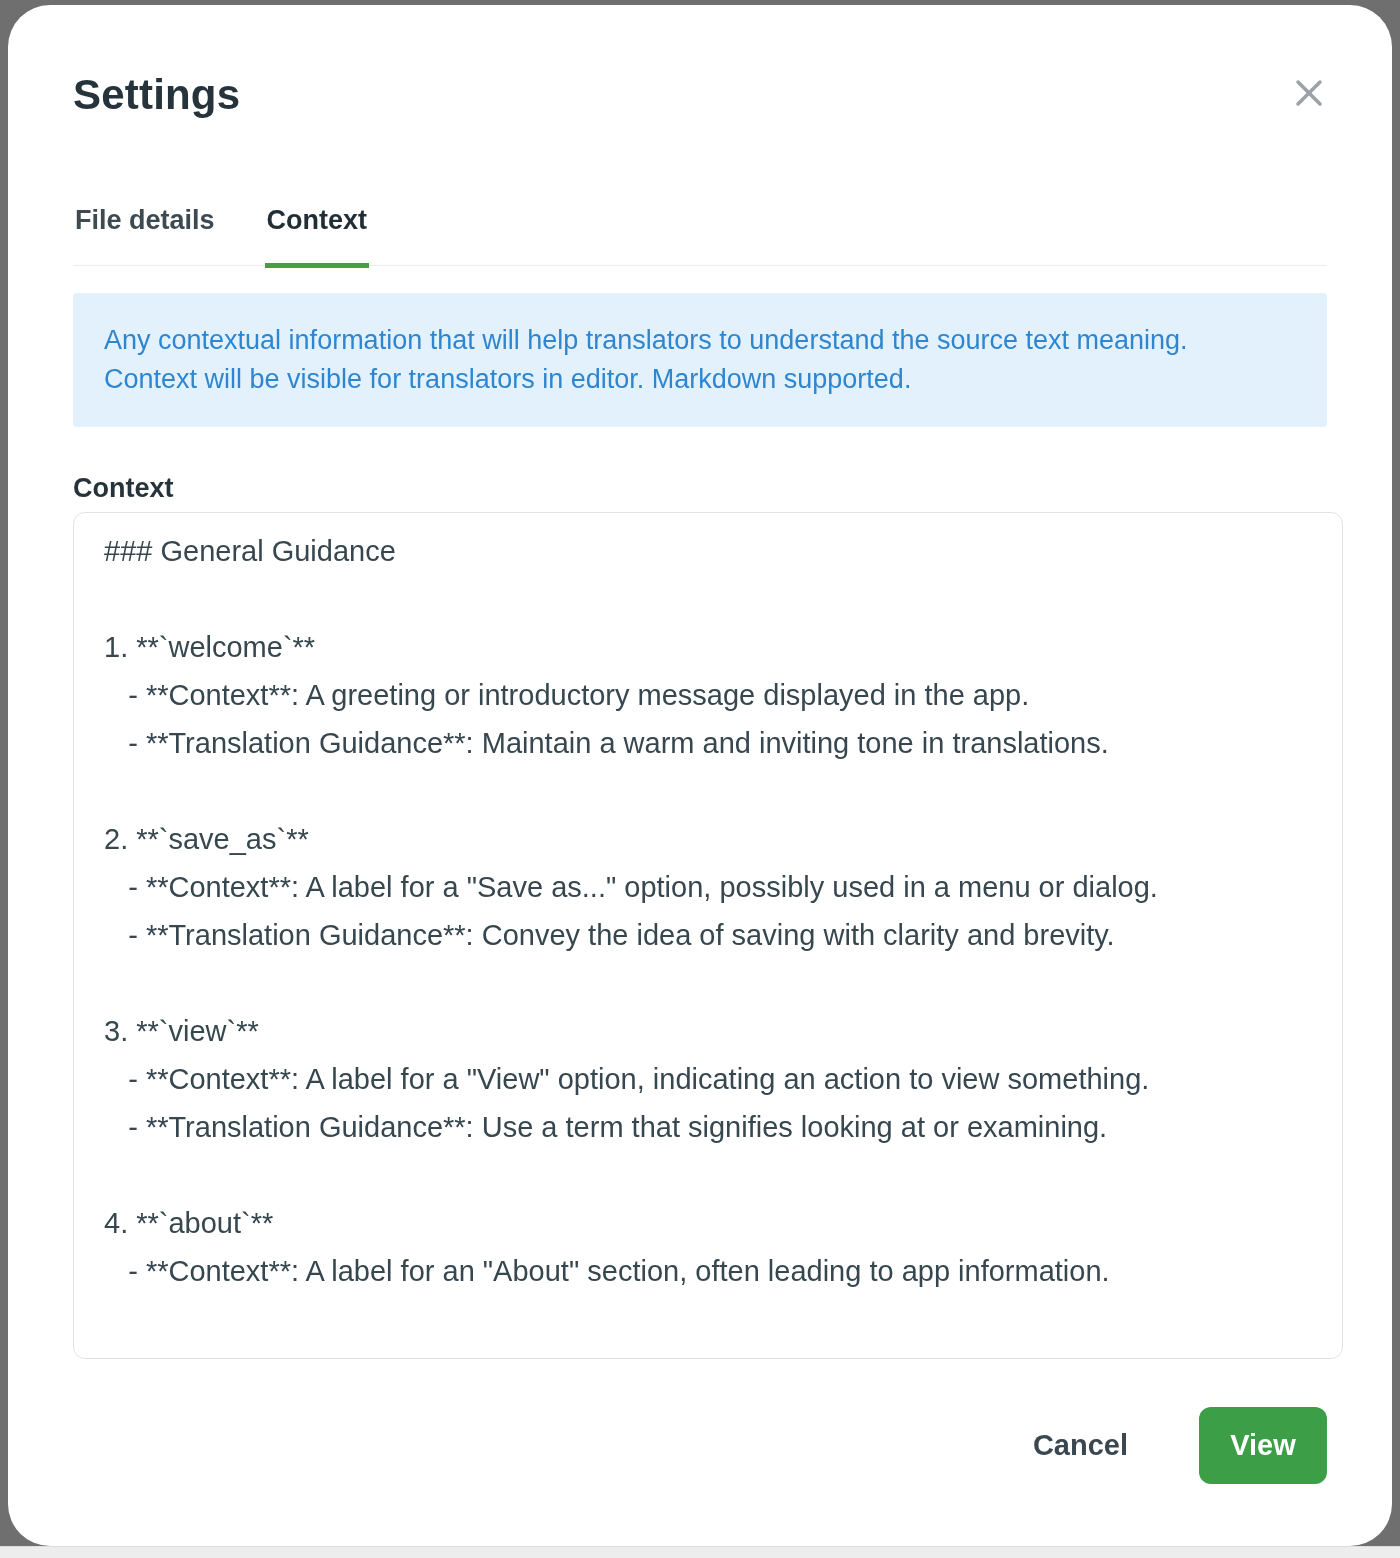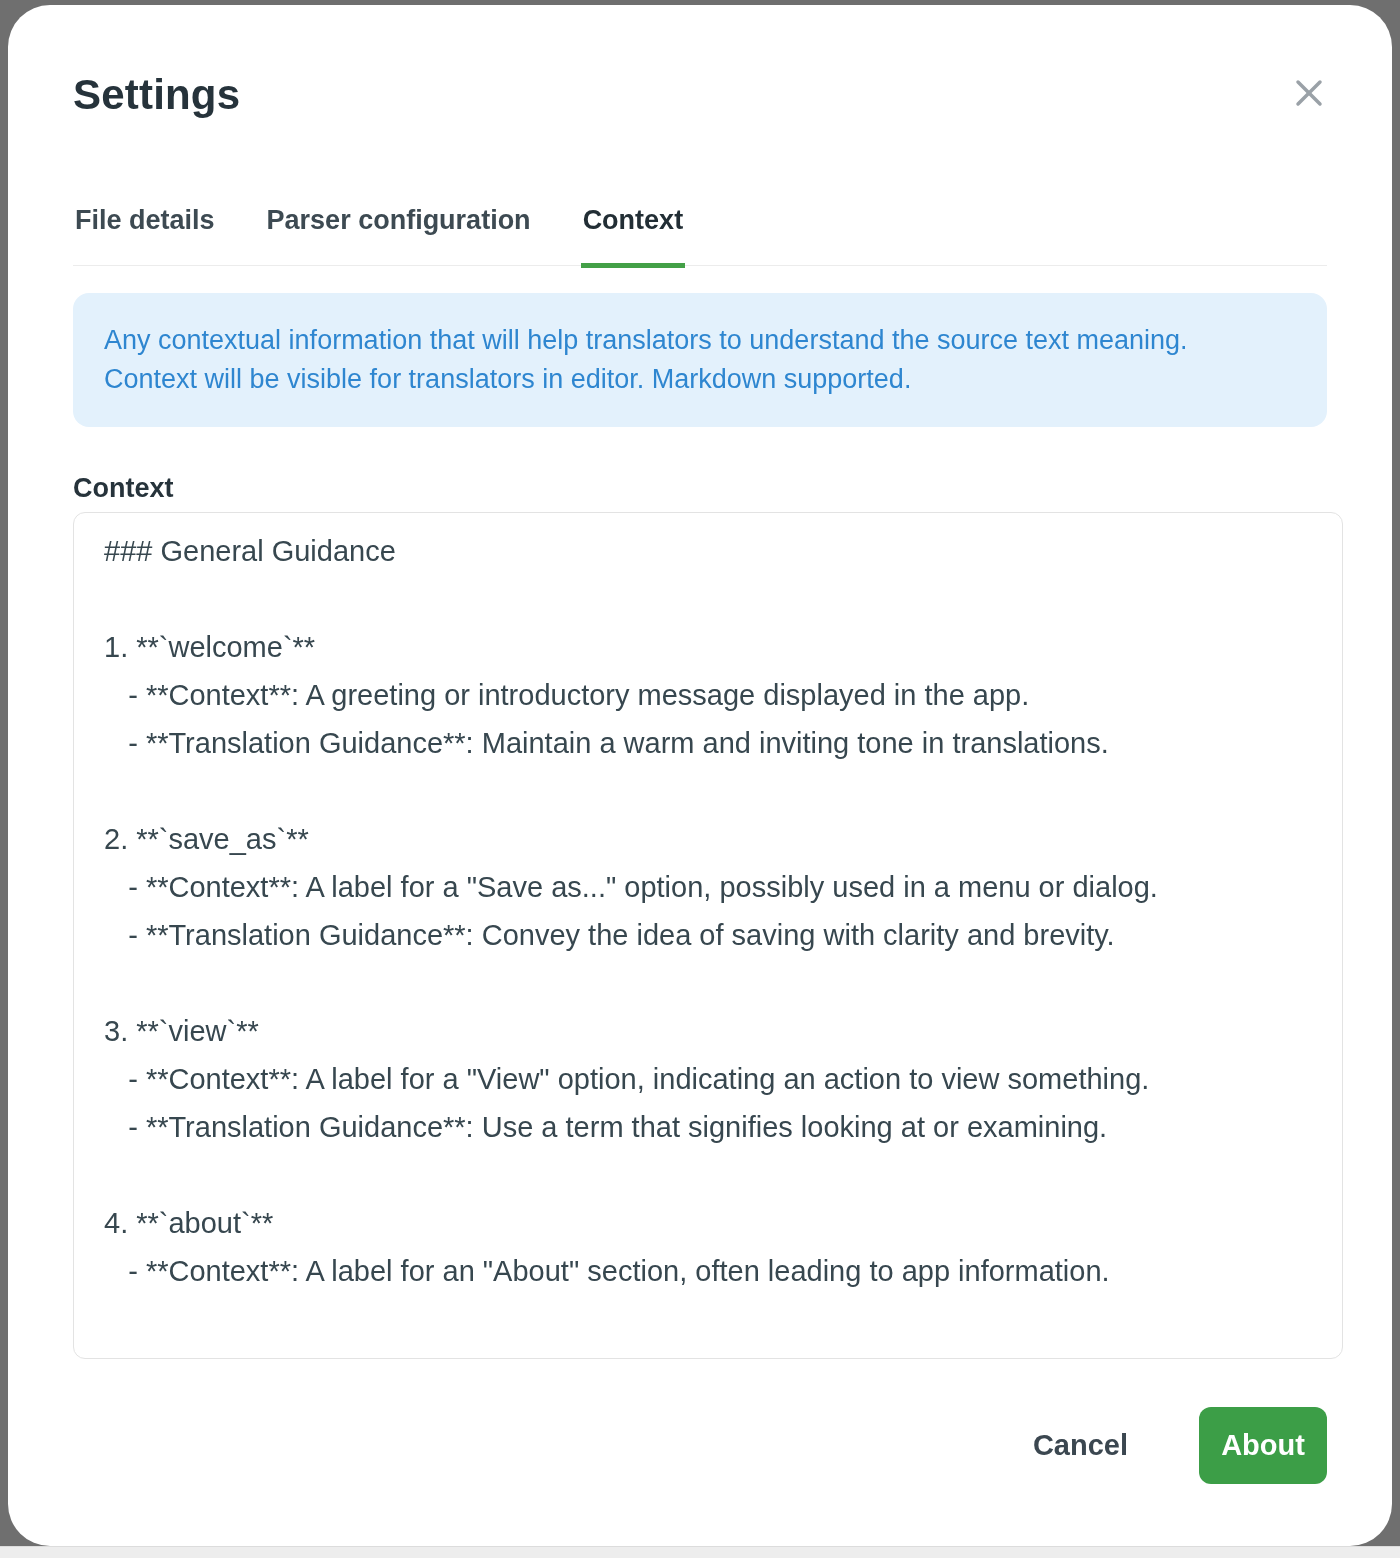--- a/index.html
+++ b/index.html
@@ -68,21 +68,21 @@
     font-family: inherit;
   }
   .tab.active {
     color: #222e35;
     border-bottom-color: #43a047;
   }
 
   .info-banner {
     margin-top: 27px;
     background: #e3f1fc;
-    border-radius: 16px;
+    border-radius: 4px;
     padding: 28px 100px 28px 31px;
     color: #2e86d0;
     font-size: 27px;
     line-height: 39px;
   }
 
   .field-label {
     margin-top: 46px;
     font-size: 27px;
     font-weight: 600;
@@ -152,21 +152,20 @@
         <svg width="34" height="34" viewBox="0 0 34 34">
           <line x1="6" y1="6" x2="28" y2="28" stroke="#9aa1a7" stroke-width="3.5" stroke-linecap="round"></line>
           <line x1="28" y1="6" x2="6" y2="28" stroke="#9aa1a7" stroke-width="3.5" stroke-linecap="round"></line>
         </svg>
       </span>
     </button>
   </div>
 
   <div class="tabs">
     <button class="tab">File details</button>
-    <button class="tab">Parser configuration</button>
     <button class="tab active">Context</button>
   </div>
 
   <div class="info-banner">
     <span>Any contextual information that will help translators to understand the source text meaning. Context will be visible for translators in editor. Markdown supported.</span>
   </div>
 
   <div class="field-label">Context</div>
 
   <textarea class="context-textarea" spellcheck="false" style="">### General Guidance
@@ -181,16 +180,16 @@
 
 3. **`view`**
    - **Context**: A label for a "View" option, indicating an action to view something.
    - **Translation Guidance**: Use a term that signifies looking at or examining.
 
 4. **`about`**
    - **Context**: A label for an "About" section, often leading to app information.</textarea>
 
   <div class="footer">
     <button class="cancel-btn">Cancel</button>
-    <button class="save-btn">About</button>
+    <button class="save-btn">View</button>
   </div>
 
 </div>
 
 </body></html>

